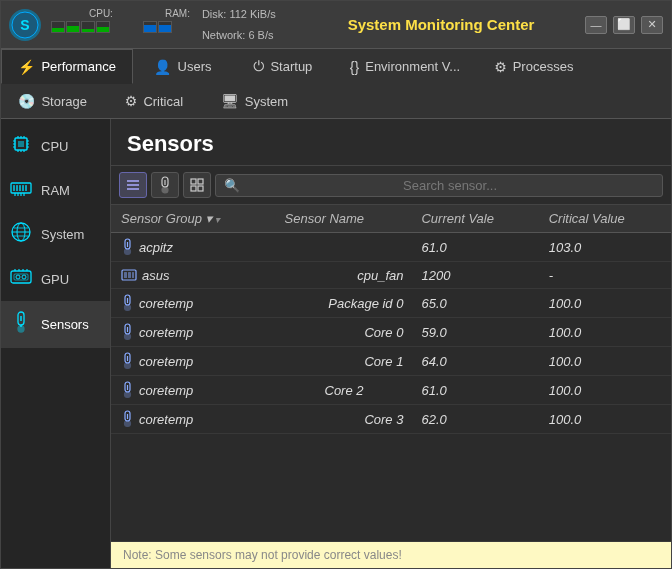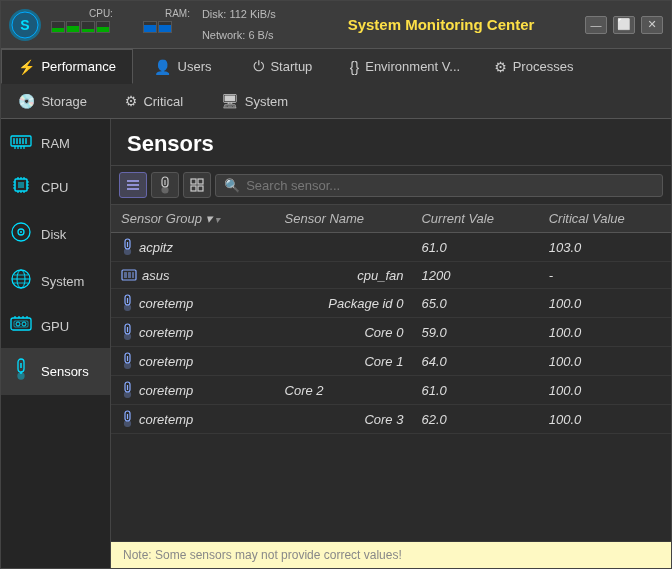--- a/index.html
+++ b/index.html
@@ -217,20 +217,21 @@
       gap: 6px;
     }
     .search-icon { color: #888; font-size: 13px; }
     .search-input {
       background: transparent;
       border: none;
       color: #ccc;
       font-size: 13px;
       outline: none;
       flex: 1;
+      text-align: center;
     }
     .search-input::placeholder { color: #777; }
     
     .sensor-table-container {
       flex: 1;
       overflow-y: auto;
       padding: 0;
       font-style: italic;
     }
     .sensor-table {
@@ -366,37 +367,20 @@
       <span class="nav-tab-icon">🖥</span>
       <span>System</span>
     </div>
   </div>
 
   <div class="main-content">
 
     <div class="sidebar">
       <div class="sidebar-item">
         <span class="sidebar-icon">
-          <svg width="22" height="16" viewBox="0 0 22 16" fill="none">
-            <rect x="1" y="3" width="20" height="10" rx="1" stroke="#0df" stroke-width="1.3" fill="none"></rect>
-            <rect x="3" y="5" width="2" height="6" rx="0.5" fill="#0df" opacity="0.7"></rect>
-            <rect x="6" y="5" width="2" height="6" rx="0.5" fill="#0df" opacity="0.7"></rect>
-            <rect x="9" y="5" width="2" height="6" rx="0.5" fill="#0df" opacity="0.7"></rect>
-            <rect x="12" y="5" width="2" height="6" rx="0.5" fill="#0df" opacity="0.7"></rect>
-            <rect x="15" y="5" width="2" height="6" rx="0.5" fill="#0df" opacity="0.7"></rect>
-            <line x1="5" y1="13" x2="5" y2="16" stroke="#0df" stroke-width="1.2"></line>
-            <line x1="8" y1="13" x2="8" y2="16" stroke="#0df" stroke-width="1.2"></line>
-            <line x1="11" y1="13" x2="11" y2="16" stroke="#0df" stroke-width="1.2"></line>
-            <line x1="14" y1="13" x2="14" y2="16" stroke="#0df" stroke-width="1.2"></line>
-          </svg>
-        </span>
-        <span>RAM</span>
-      </div>
-      <div class="sidebar-item">
-        <span class="sidebar-icon">
           <svg width="22" height="22" viewBox="0 0 22 22" fill="none">
             <rect x="5" y="5" width="12" height="12" rx="1" stroke="#0df" stroke-width="1.5" fill="none"></rect>
             <rect x="8" y="8" width="6" height="6" fill="#0df" opacity="0.5"></rect>
             <line x1="3" y1="8" x2="5" y2="8" stroke="#0df" stroke-width="1.2"></line>
             <line x1="3" y1="11" x2="5" y2="11" stroke="#0df" stroke-width="1.2"></line>
             <line x1="3" y1="14" x2="5" y2="14" stroke="#0df" stroke-width="1.2"></line>
             <line x1="17" y1="8" x2="19" y2="8" stroke="#0df" stroke-width="1.2"></line>
             <line x1="17" y1="11" x2="19" y2="11" stroke="#0df" stroke-width="1.2"></line>
             <line x1="17" y1="14" x2="19" y2="14" stroke="#0df" stroke-width="1.2"></line>
             <line x1="8" y1="3" x2="8" y2="5" stroke="#0df" stroke-width="1.2"></line>
@@ -404,27 +388,34 @@
             <line x1="14" y1="3" x2="14" y2="5" stroke="#0df" stroke-width="1.2"></line>
             <line x1="8" y1="17" x2="8" y2="19" stroke="#0df" stroke-width="1.2"></line>
             <line x1="11" y1="17" x2="11" y2="19" stroke="#0df" stroke-width="1.2"></line>
             <line x1="14" y1="17" x2="14" y2="19" stroke="#0df" stroke-width="1.2"></line>
           </svg>
         </span>
         <span>CPU</span>
       </div>
       <div class="sidebar-item">
         <span class="sidebar-icon">
-          <svg width="22" height="22" viewBox="0 0 22 22" fill="none">
-            <circle cx="11" cy="11" r="9" stroke="#0df" stroke-width="1.3" fill="none"></circle>
-            <circle cx="11" cy="11" r="3" stroke="#0df" stroke-width="1.3" fill="none"></circle>
-            <circle cx="11" cy="11" r="1" fill="#0df"></circle>
-          </svg>
-        </span>
-        <span>Disk</span>
+          <svg width="22" height="16" viewBox="0 0 22 16" fill="none">
+            <rect x="1" y="3" width="20" height="10" rx="1" stroke="#0df" stroke-width="1.3" fill="none"></rect>
+            <rect x="3" y="5" width="2" height="6" rx="0.5" fill="#0df" opacity="0.7"></rect>
+            <rect x="6" y="5" width="2" height="6" rx="0.5" fill="#0df" opacity="0.7"></rect>
+            <rect x="9" y="5" width="2" height="6" rx="0.5" fill="#0df" opacity="0.7"></rect>
+            <rect x="12" y="5" width="2" height="6" rx="0.5" fill="#0df" opacity="0.7"></rect>
+            <rect x="15" y="5" width="2" height="6" rx="0.5" fill="#0df" opacity="0.7"></rect>
+            <line x1="5" y1="13" x2="5" y2="16" stroke="#0df" stroke-width="1.2"></line>
+            <line x1="8" y1="13" x2="8" y2="16" stroke="#0df" stroke-width="1.2"></line>
+            <line x1="11" y1="13" x2="11" y2="16" stroke="#0df" stroke-width="1.2"></line>
+            <line x1="14" y1="13" x2="14" y2="16" stroke="#0df" stroke-width="1.2"></line>
+          </svg>
+        </span>
+        <span>RAM</span>
       </div>
       <div class="sidebar-item">
         <span class="sidebar-icon">
           <svg width="22" height="22" viewBox="0 0 22 22" fill="none">
             <circle cx="11" cy="11" r="9" stroke="#0df" stroke-width="1.3" fill="none"></circle>
             <ellipse cx="11" cy="11" rx="4" ry="9" stroke="#0df" stroke-width="1" fill="none"></ellipse>
             <line x1="2" y1="11" x2="20" y2="11" stroke="#0df" stroke-width="1"></line>
             <line x1="4" y1="7" x2="18" y2="7" stroke="#0df" stroke-width="0.8"></line>
             <line x1="4" y1="15" x2="18" y2="15" stroke="#0df" stroke-width="0.8"></line>
           </svg>
@@ -597,21 +588,21 @@
           <span style="margin-right:5px;display:inline-flex;align-items:center;">
                       <svg width="13" height="18" viewBox="0 0 13 18" fill="none">
                         <rect x="4" y="1" width="5" height="10" rx="2.5" stroke="#88aaff" stroke-width="1.2" fill="none"></rect>
                         <line x1="6.5" y1="4" x2="6.5" y2="9" stroke="#88aaff" stroke-width="1.2"></line>
                         <circle cx="6.5" cy="13.5" r="3" stroke="#88aaff" stroke-width="1.2" fill="#88aaff" opacity="0.3"></circle>
                       </svg>
                     </span>
           <span>coretemp</span>
         </span>
       </td>
-      <td style="text-align:left;padding-right:8px;">Core 2</td>
+      <td style="text-align:center;padding-right:8px;">Core 2</td>
       <td>61.0</td>
       <td>100.0</td>
     </tr>
               <tr>
       <td>
         <span class="group-cell">
           <span style="margin-right:5px;display:inline-flex;align-items:center;">
                       <svg width="13" height="18" viewBox="0 0 13 18" fill="none">
                         <rect x="4" y="1" width="5" height="10" rx="2.5" stroke="#88aaff" stroke-width="1.2" fill="none"></rect>
                         <line x1="6.5" y1="4" x2="6.5" y2="9" stroke="#88aaff" stroke-width="1.2"></line>

